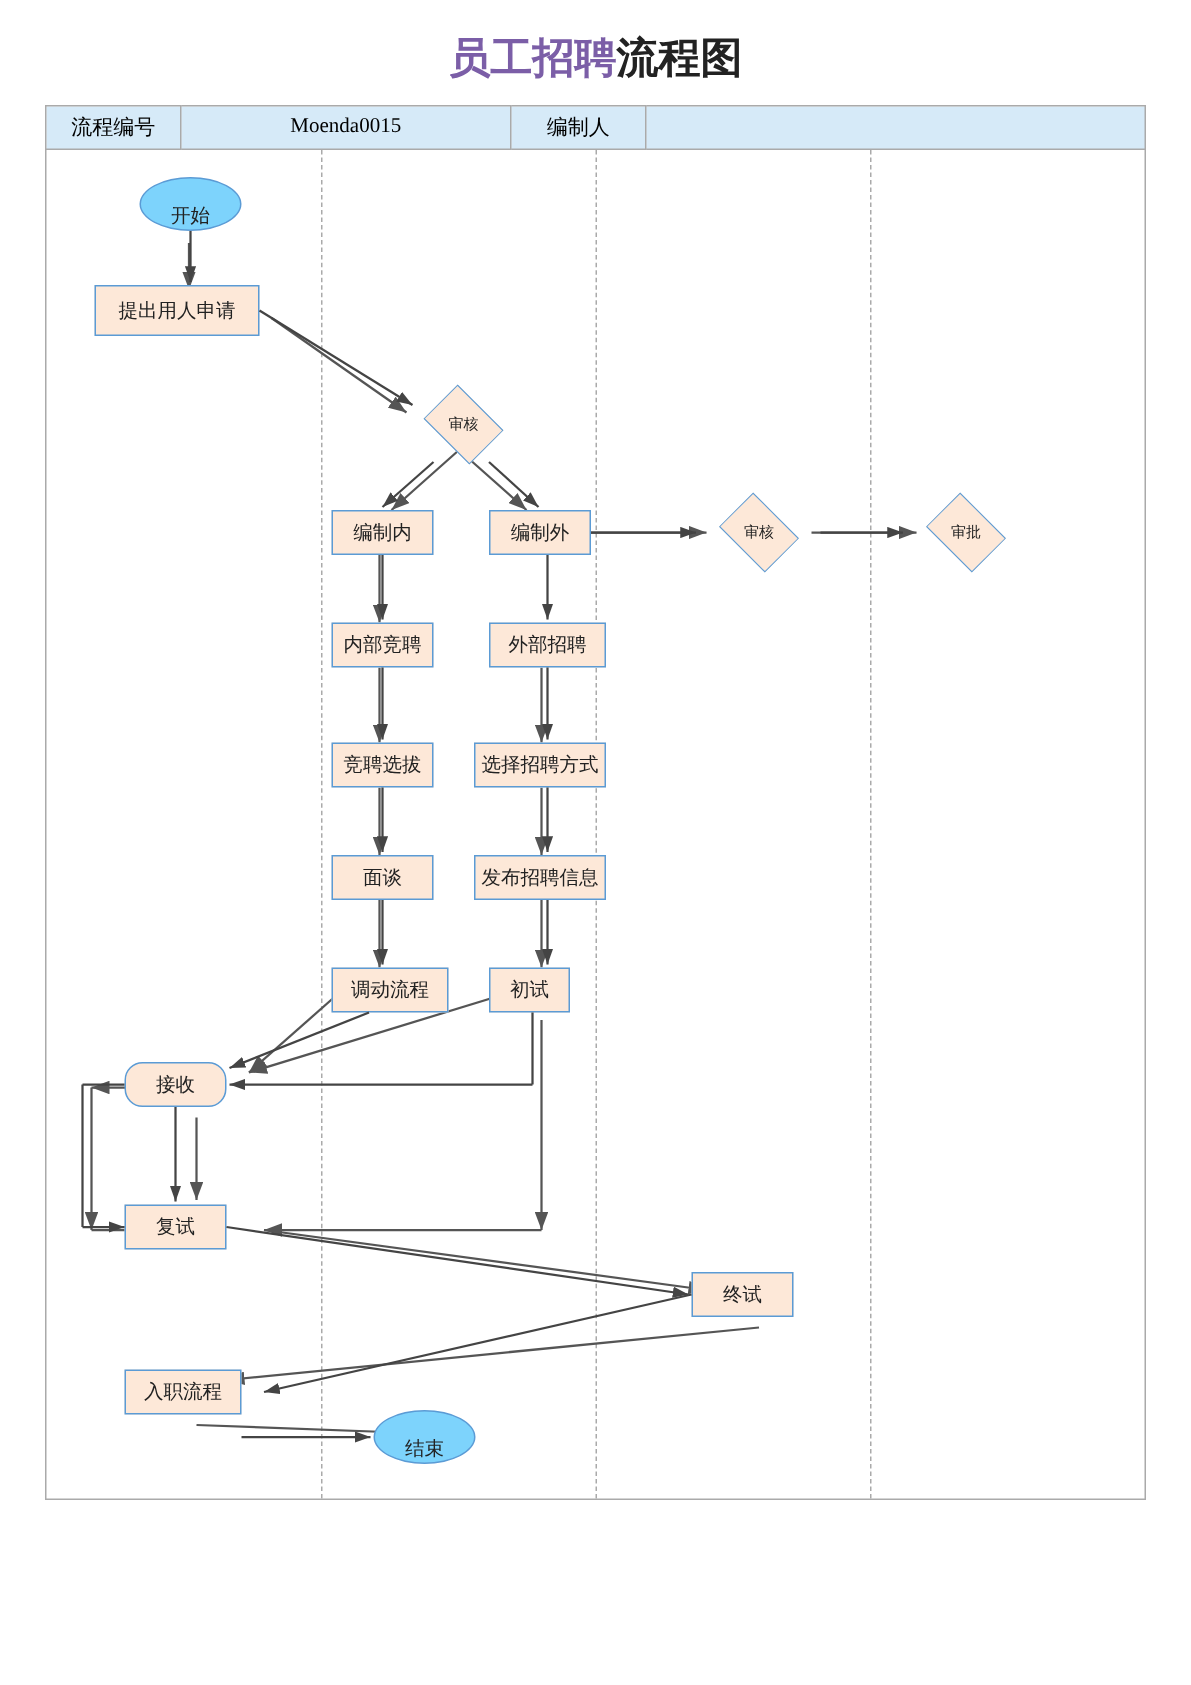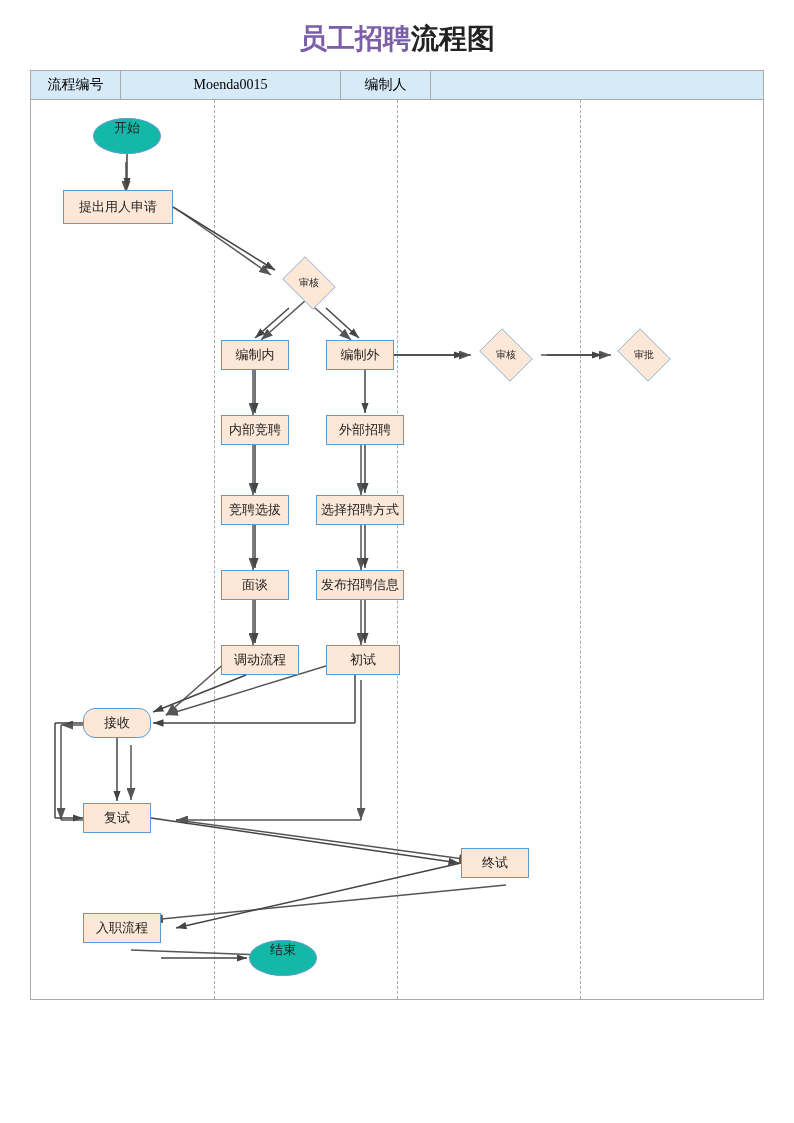--- a/index.html
+++ b/index.html
@@ -94,26 +94,26 @@
       border: 1.5px solid #5b9bd5;
       text-align: center;
       display: flex;
       align-items: center;
       justify-content: center;
       font-size: 13px;
       color: #222;
     }
     .fc-oval {
       position: absolute;
-      background: #14b8a6;
+      background: #7dd3fc;
       border: 1.5px solid #5b9bd5;
       border-radius: 50%;
       text-align: center;
       display: flex;
-      align-items: flex-start;
+      align-items: flex-end;
       justify-content: center;
       font-size: 13px;
       color: #222;
     }
     .fc-diamond {
       position: absolute;
       width: 80px;
       height: 50px;
       display: flex;
       align-items: center;
@@ -279,21 +279,21 @@
     </div>
 
     <div class="fc-box" style="left:285px; top:470px; width:88px; height:30px;">
       <span>发布招聘信息</span>
     </div>
 
     <div class="fc-box" style="left:190px; top:545px; width:78px; height:30px;">
       <span>调动流程</span>
     </div>
 
-    <div class="fc-box" style="left:295px; top:545px; width:74px; height:30px;">
+    <div class="fc-box" style="left:295px; top:545px; width:54px; height:30px;">
       <span>初试</span>
     </div>
 
     <div class="fc-box" style="left:52px; top:608px; width:68px; height:30px;border-radius:12px;">
       <span>接收</span>
     </div>
 
     <div class="fc-box" style="left:52px; top:703px; width:68px; height:30px;">
       <span>复试</span>
     </div>

